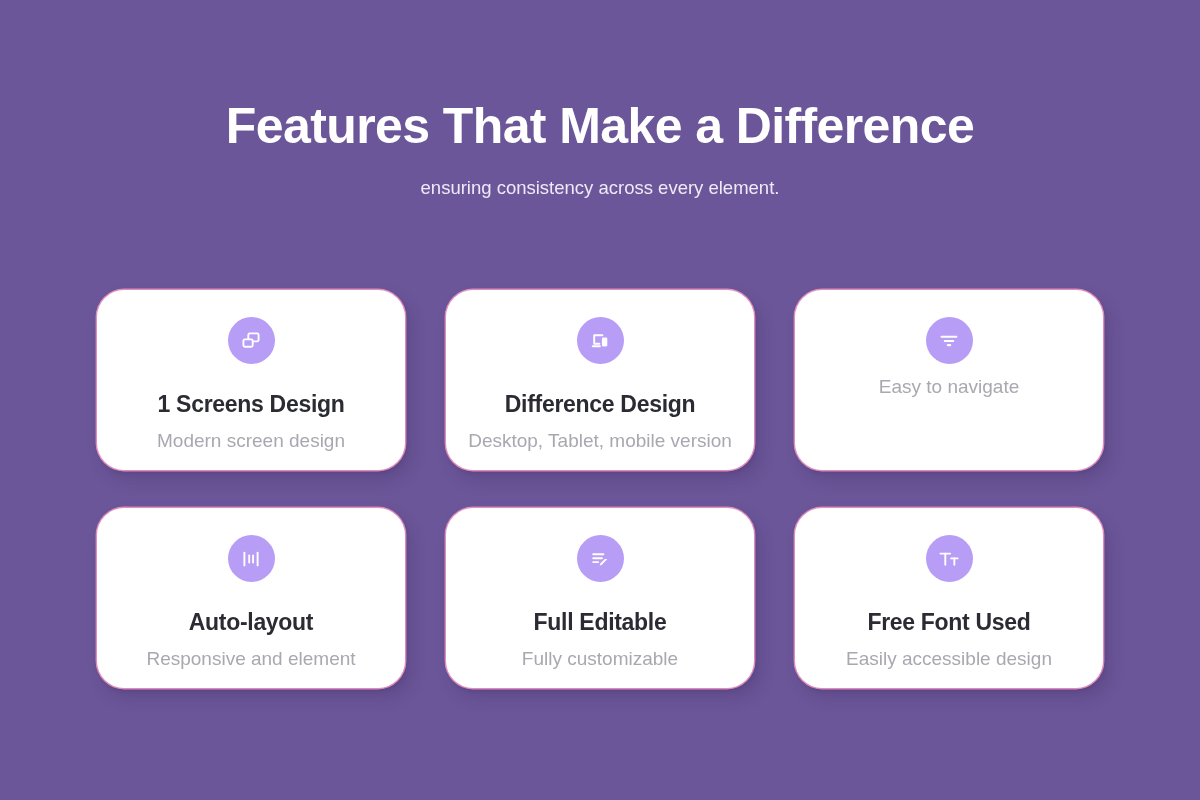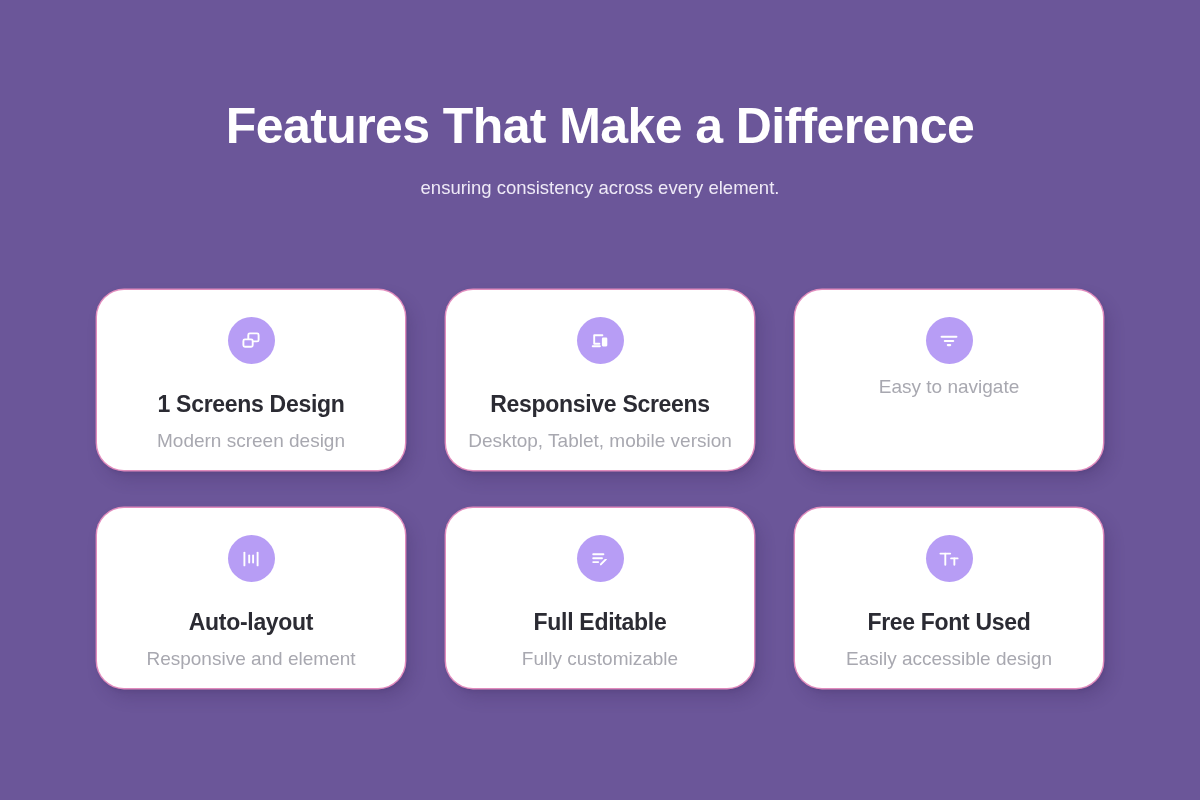--- a/index.html
+++ b/index.html
@@ -140,21 +140,21 @@
     <div class="card">
       <div class="icon-bubble">
         <span>
           <svg width="24" height="24" viewBox="0 0 24 24" fill="none" stroke="#ffffff" stroke-width="1.9" stroke-linecap="round" stroke-linejoin="round">
             <path d="M14.4 6.2H6.2v8.6h5.2"></path>
             <path d="M4.7 17.3h7.2"></path>
             <rect x="13.9" y="8.6" width="5.4" height="8.8" rx="1.1" fill="#ffffff" stroke="none"></rect>
           </svg>
         </span>
       </div>
-      <div class="card-title">Responsive Screens</div>
+      <div class="card-title">Difference Design</div>
       <div class="card-desc">Desktop, Tablet, mobile version</div>
     </div>
 
     <div class="card">
       <div class="icon-bubble">
         <span>
           <svg width="24" height="24" viewBox="0 0 24 24" fill="none" stroke="#ffffff" stroke-width="2.1" stroke-linecap="round">
             <line x1="4.6" y1="7.8" x2="19.4" y2="7.8"></line>
             <line x1="7.8" y1="12" x2="16.2" y2="12"></line>
             <line x1="10.8" y1="16.1" x2="13.2" y2="16.1"></line>

